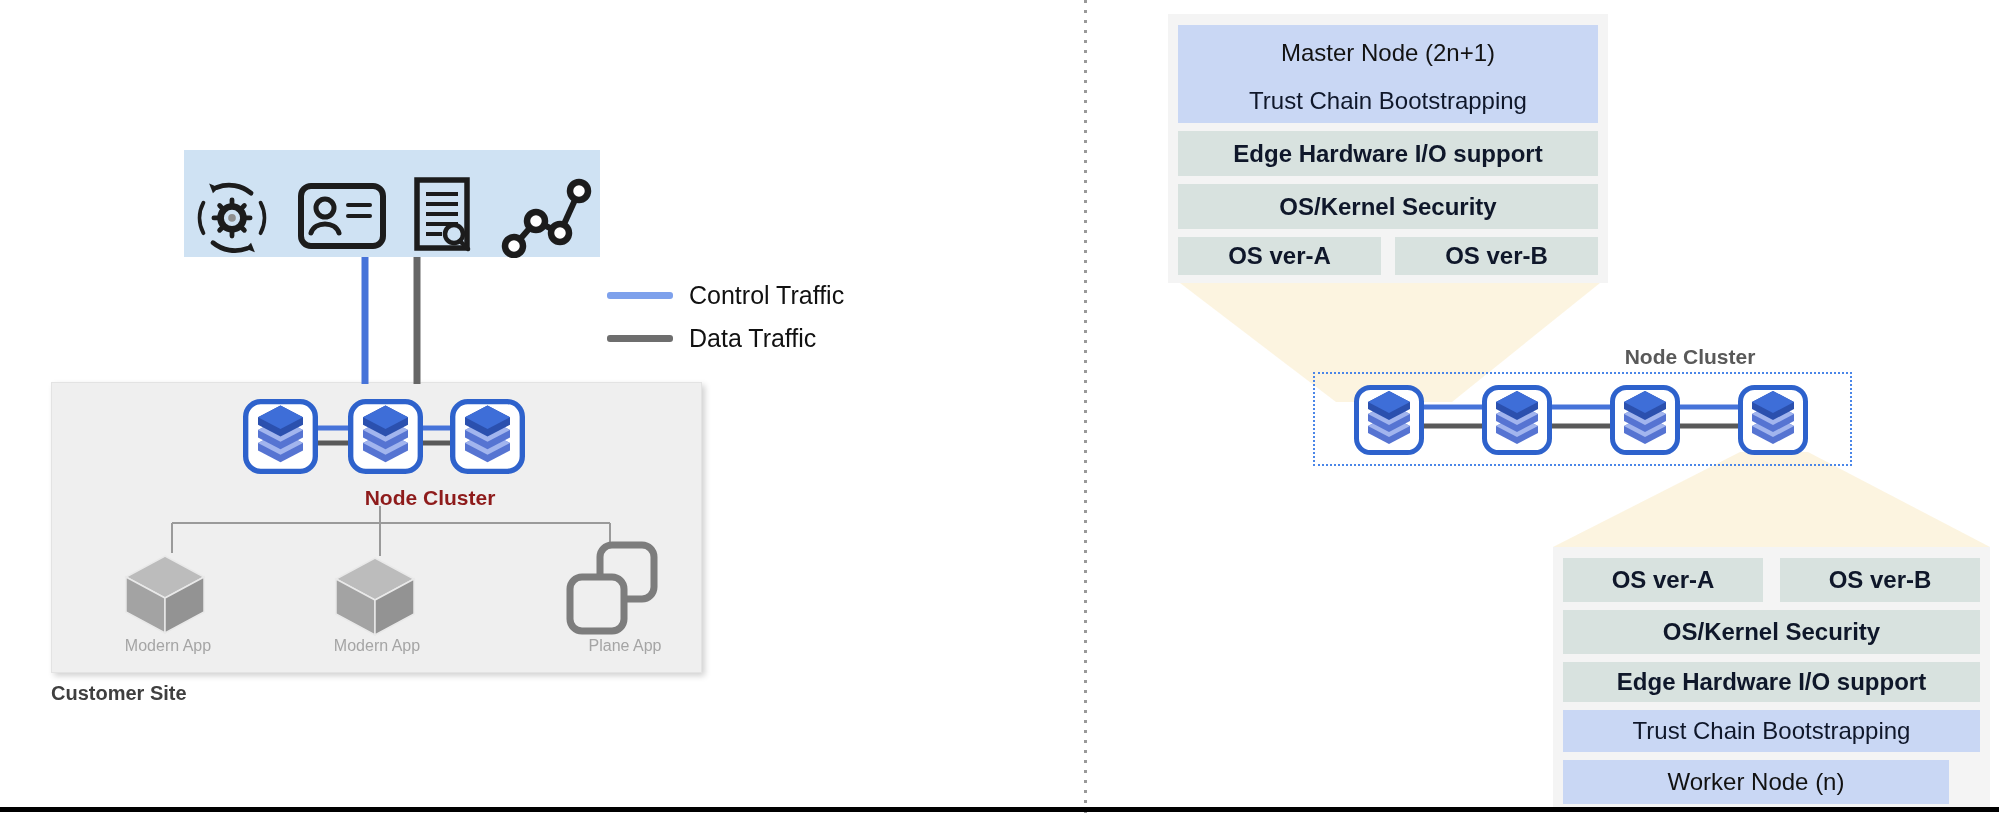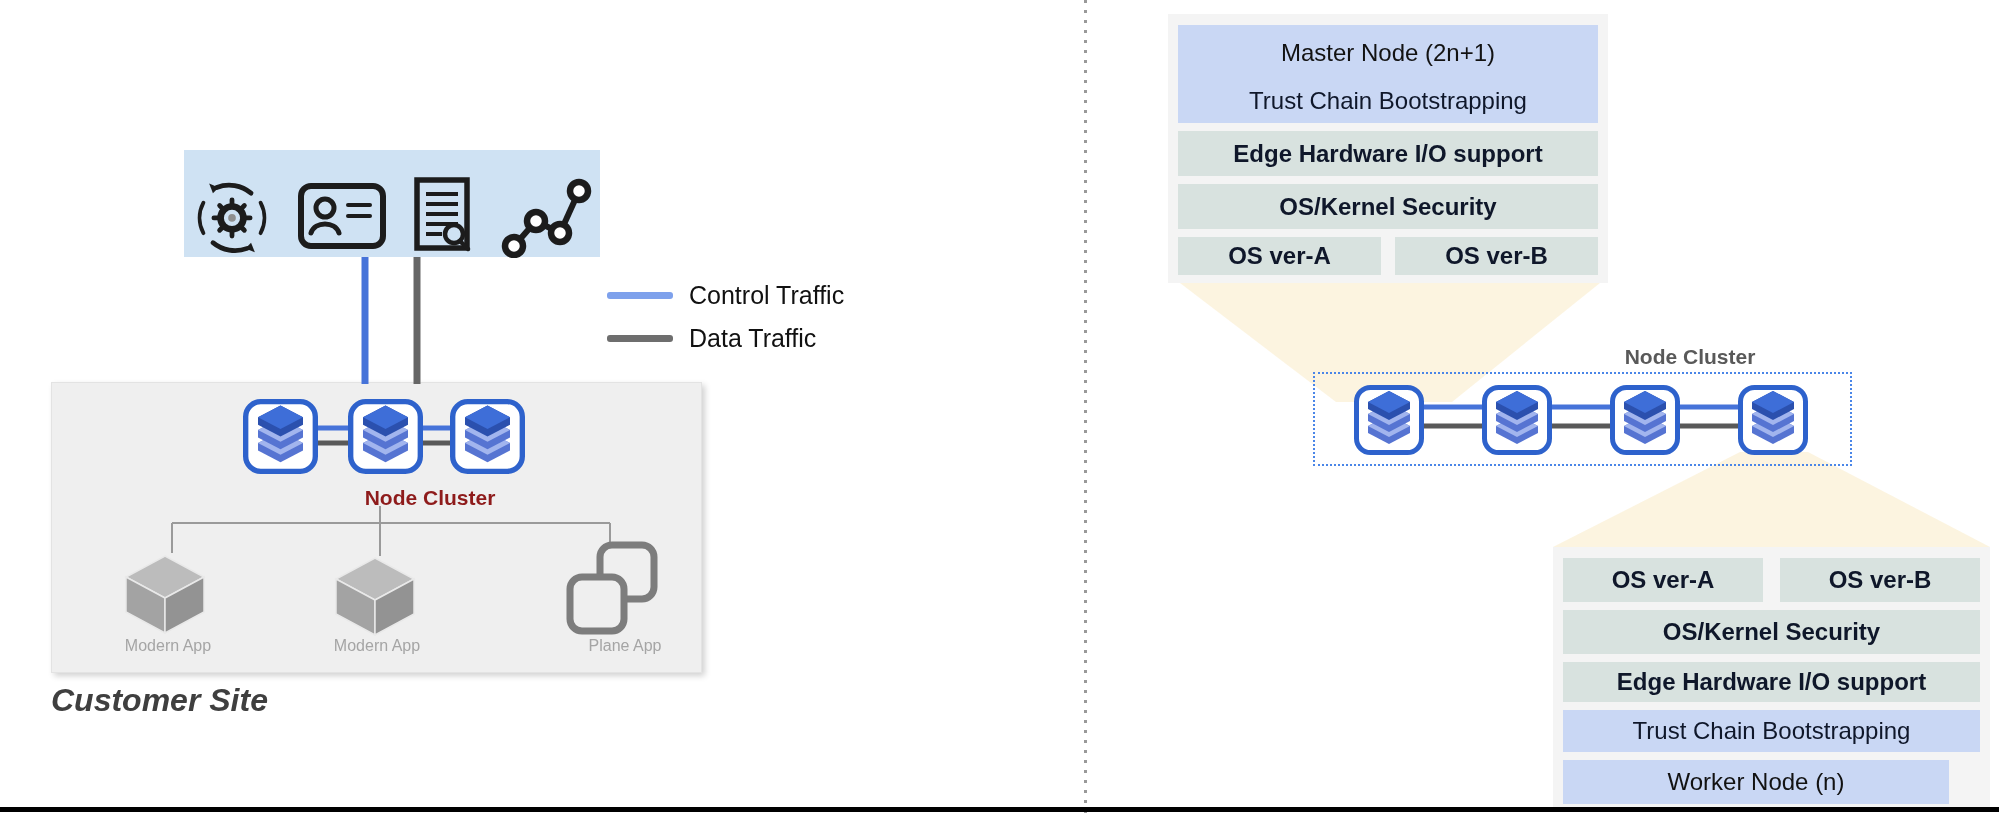--- a/index.html
+++ b/index.html
@@ -16,21 +16,21 @@
   .legend-item { display:flex; align-items:center; z-index:2; }
   .legend-swatch { width:66px; height:7px; border-radius:3px; }
   .legend-label { margin-left:16px; font-size:25px; color:#111; }
 
   .customer-box { left:51px; top:382px; width:651px; height:291px; background:#efefef;
                   border:1px solid #e3e3e3; box-shadow:3px 3px 6px rgba(0,0,0,.18); z-index:0; }
   .node-box { width:75px; height:75px; z-index:3; }
   .cluster-label-left { left:330px; top:486px; width:200px; text-align:center;
                         font-size:21px; font-weight:bold; color:#8e1b1b; z-index:3; }
   .app-label { width:150px; text-align:center; font-size:16px; color:#a5a5a5; z-index:3; }
-  .customer-title { left:51px; top:682px; font-size:32px; font-weight:bold; color:#3f3f3f; z-index:3;font-style:italic; }
+  .customer-title { left:51px; top:682px; font-size:20px; font-weight:bold; color:#3f3f3f; z-index:3; }
 
   
   .divider { left:1084px; top:0; width:3px; height:816px; z-index:1;
              background-image:repeating-linear-gradient(to bottom,#999 0 3px,transparent 3px 10px); }
 
   
   .panel { background:#f4f4f4; z-index:2; }
   .master-panel { left:1168px; top:14px; width:440px; height:269px; }
   .worker-panel { left:1553px; top:547px; width:437px; height:260px; }
   .stack-row { display:flex; align-items:center; justify-content:center;

